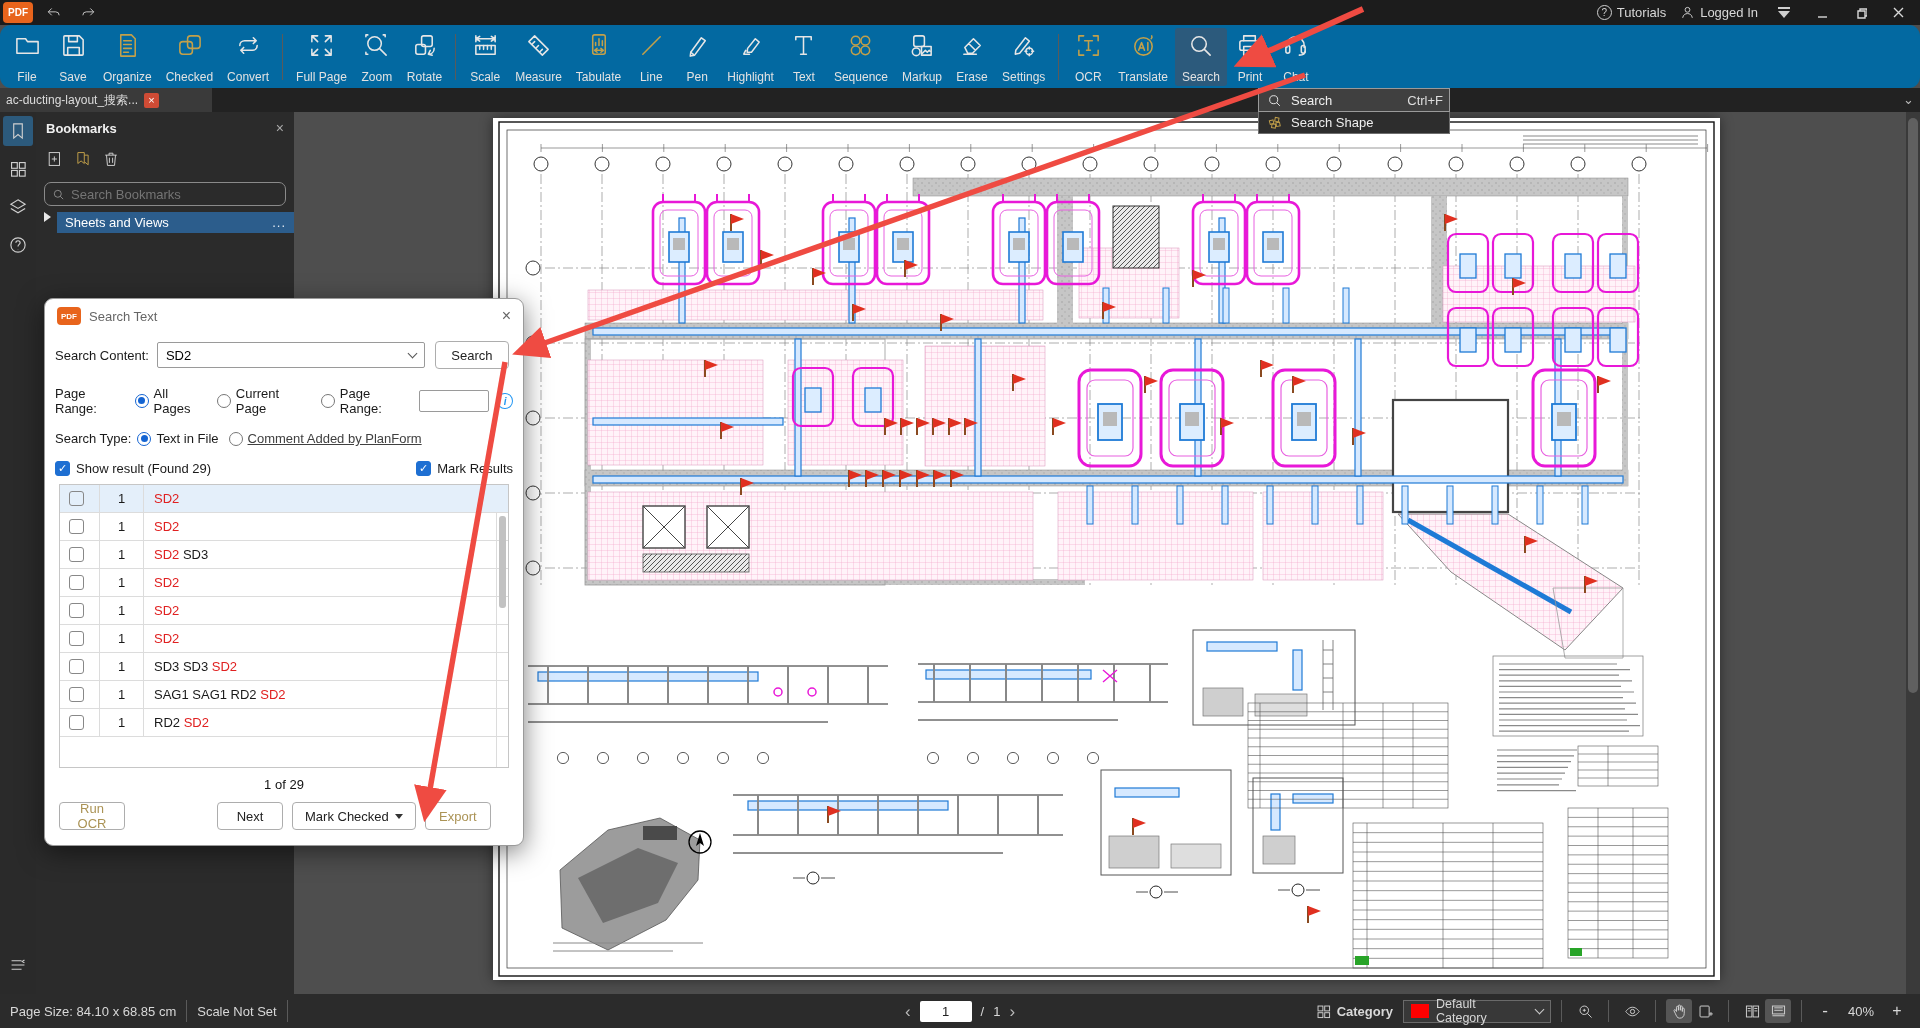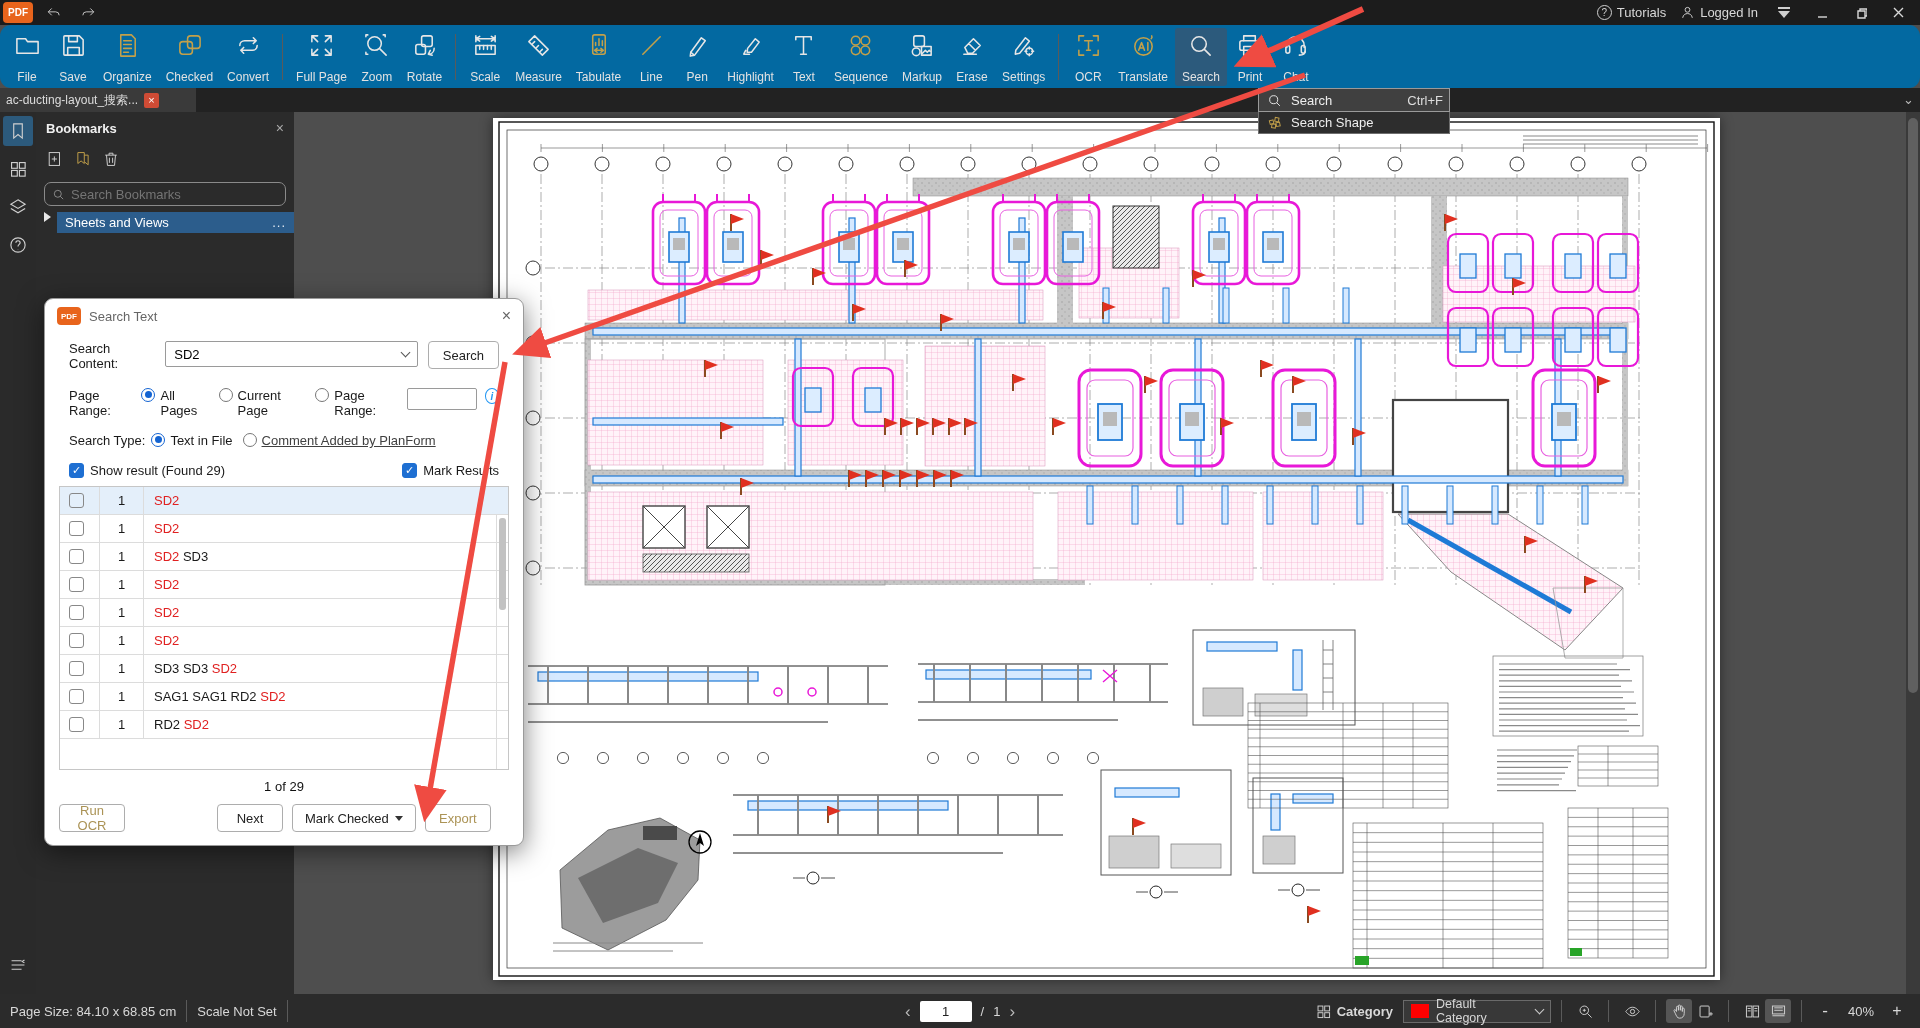--- a/index.html
+++ b/index.html
@@ -29,21 +29,21 @@
   .tbtn { height:58px; min-width:46px; padding:4px 7px 2px; display:flex; flex-direction:column;
     align-items:center; justify-content:space-between; color:#e6e6e6; border-radius:3px; }
   .tbtn svg { width:27px; height:27px; stroke:#e6e6e6; fill:none; stroke-width:1.6; stroke-linecap:round; stroke-linejoin:round; }
   .tbtn.gold svg { stroke:#c3a04a; }
   .tbtn span { font-size:12px; white-space:nowrap; color:#e2e2e2; }
   .tbtn.active { background:#2c5a7c; }
   .tdiv { width:1px; height:46px; background:#5a5a5a; margin:0 6px; }
 
   
   #tabbar { position:absolute; left:0; top:88px; width:1920px; height:24px; background:#222; display:flex; z-index:35; }
-  .tab { width:196px; height:24px; background:#3a3a3a; display:flex; align-items:center; gap:6px;
+  .tab { width:212px; height:24px; background:#3a3a3a; display:flex; align-items:center; gap:6px;
     padding:0 6px; color:#dcdcdc; font-size:12px; }
   .tab .tname { white-space:nowrap; overflow:hidden; }
   .tclose { width:15px; height:15px; background:#cf4b35; border-radius:2px; color:#fff; font-size:11px;
     display:flex; align-items:center; justify-content:center; flex:none; }
   .tab-ovf { position:absolute; right:6px; top:4px; color:#bbb; font-size:13px; }
 
   
   #rail { position:absolute; left:0; top:112px; width:36px; height:882px; background:#2a2a2a;
     display:flex; flex-direction:column; align-items:center; padding-top:4px; gap:8px; z-index:30; }
   .ritem { width:30px; height:30px; border-radius:3px; display:flex; align-items:center; justify-content:center; }
@@ -89,21 +89,21 @@
   .m-short { margin-left:auto; color:#ddd; }
 
   
   #dlg { position:absolute; left:44px; top:298px; width:480px; height:548px; background:#fff;
     border:1px solid #9a9a9a; border-radius:9px; box-shadow:0 6px 26px rgba(0,0,0,.5); z-index:55;
     color:#1a1a1a; font-size:13px; }
   .d-title { height:34px; display:flex; align-items:center; gap:8px; padding:0 12px; }
   .d-title .logo { margin:0; width:24px; height:18px; font-size:8px; }
   .d-title span { color:#666; }
   .d-x { margin-left:auto; color:#666; font-size:16px; }
-  .d-row { display:flex; align-items:flex-start; padding:0 24px; }
+  .d-row { display:flex; align-items:center; padding:0 10px; }
   .combo { width:268px; height:26px; border:1px solid #9a9a9a; border-radius:2px; display:flex;
     align-items:center; padding:0 8px; margin-left:8px; }
   .combo input { border:none; outline:none; width:220px; font-size:13px; font-family:"Liberation Sans",sans-serif; }
   .chev { width:7px; height:7px; border-right:1.6px solid #555; border-bottom:1.6px solid #555;
     transform:rotate(45deg); margin-left:auto; margin-top:-3px; }
   .btn { height:28px; border:1px solid #adadad; border-radius:4px; background:#fff; display:flex;
     align-items:center; justify-content:center; font-size:13px; padding:0 12px; color:#222; }
   .btn.tan { color:#ab9355; }
   .radio { width:14px; height:14px; border:1.4px solid #777; border-radius:50%; margin:0 5px 0 10px; flex:none; }
   .radio.on { border-color:#1464d2; position:relative; }

